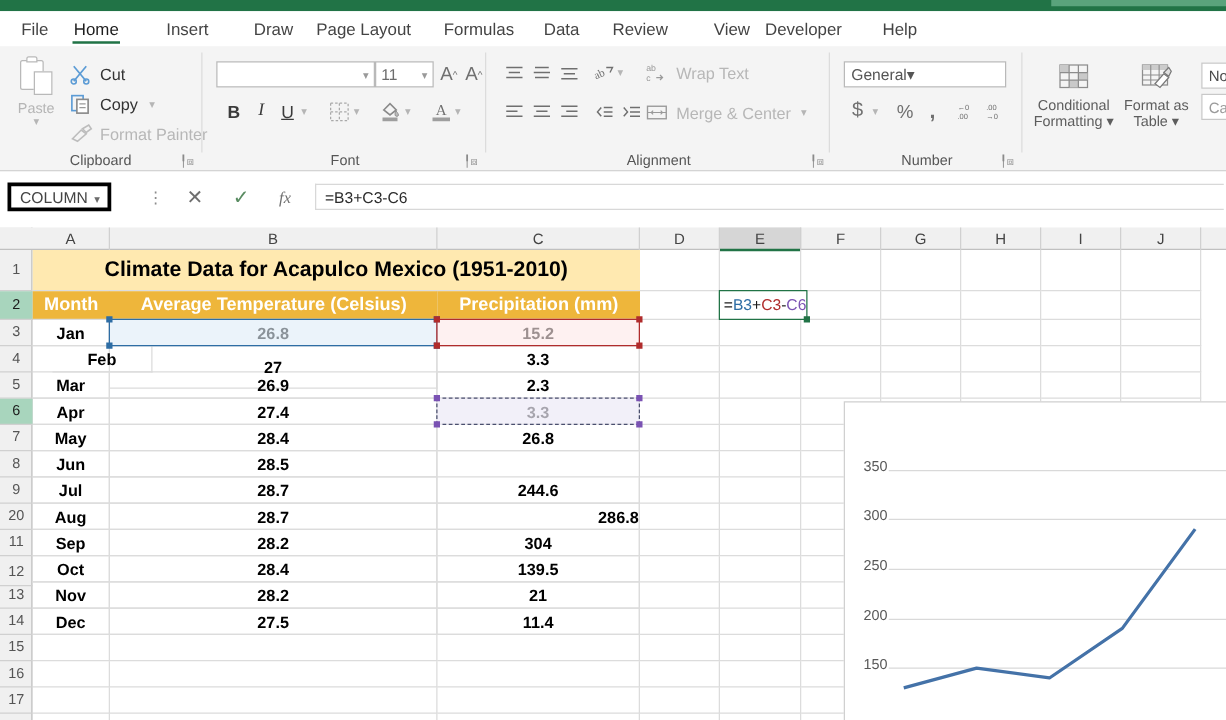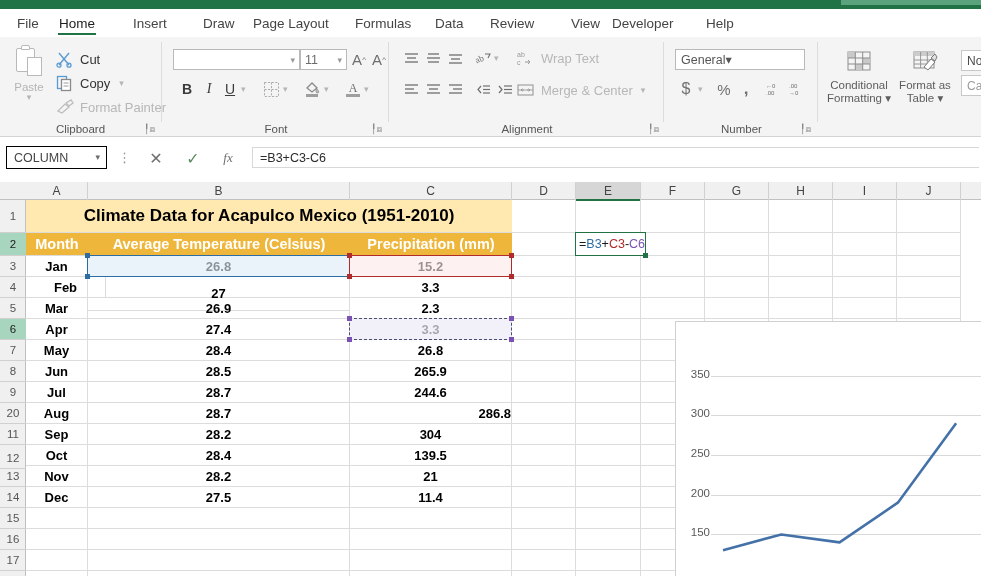--- a/index.html
+++ b/index.html
@@ -128,22 +128,22 @@
     padding-left: 5px; overflow: hidden;
   }
   .stylebox.calc { color:#9b9b9b; font-style: normal; }
 
   
   .fbar {
     position: absolute; top: 138px; left: 0; width: 981px; height: 43px;
     background: #ffffff;
   }
   .namebox {
-    position: absolute; left: 6px; top: 146px; width: 101px; height: 23px;
-    border: 1px solid #000000; background: #fff;
+    position: absolute; left: 6px; top: 146px; width: 83px; height: 23px;
+    border: 3px solid #000000; background: #fff;
     font-size: 12.5px; color: #444; display:flex; align-items:center;
     padding-left: 7px;
   }
   .namebox .nb-arrow { position: absolute; right: 6px; top: 5px; font-size: 9px; color:#6b6b6b;}
   .fb-dots {
     position: absolute; left: 118px; top: 150px; font-size: 13px; color:#8c8c8c;
     letter-spacing: 0; line-height: 15px;
   }
   .fb-btn {
     position: absolute; top: 148px; width: 26px; height: 20px;
@@ -895,21 +895,21 @@
         </div>
         <div class="cell ctr bold" style="left: 0px; top: 56px; width: 62px; height: 21px; background: transparent;">
           <span>Jan</span>
         </div>
         <div class="cell ctr bold" style="left: 62px; top: 56px; width: 262px; height: 21px; background: transparent;">
           <span>26.8</span>
         </div>
         <div class="cell ctr bold" style="left: 324px; top: 56px; width: 162px; height: 21px; background: transparent;">
           <span>15.2</span>
         </div>
-        <div class="cell ctr bold" style="left: 0px; top: 77px; width: 80px; height: 21px; background: transparent;">
+        <div class="cell ctr bold" style="left: 16px; top: 77px; width: 80px; height: 21px; background: transparent;">
           <span>Feb</span>
         </div>
         <div class="cell ctr bold" style="left: 62px; top: 77px; width: 262px; height: 34px; background: transparent;">
           <span>27</span>
         </div>
         <div class="cell ctr bold" style="left: 324px; top: 77px; width: 162px; height: 21px; background: transparent;">
           <span>3.3</span>
         </div>
         <div class="cell ctr bold" style="left: 0px; top: 98px; width: 62px; height: 21px; background: transparent;">
           <span>Mar</span>
@@ -936,23 +936,20 @@
           <span>28.4</span>
         </div>
         <div class="cell ctr bold" style="left: 324px; top: 140px; width: 162px; height: 21px; background: transparent;">
           <span>26.8</span>
         </div>
         <div class="cell ctr bold" style="left: 0px; top: 161px; width: 62px; height: 21px; background: transparent;">
           <span>Jun</span>
         </div>
         <div class="cell ctr bold" style="left: 62px; top: 161px; width: 262px; height: 21px; background: transparent;">
           <span>28.5</span>
-        </div>
-        <div class="cell ctr bold" style="left: 324px; top: 161px; width: 162px; height: 21px; background: transparent;">
-          <span>265.9</span>
         </div>
         <div class="cell ctr bold" style="left: 0px; top: 182px; width: 62px; height: 21px; background: transparent;">
           <span>Jul</span>
         </div>
         <div class="cell ctr bold" style="left: 62px; top: 182px; width: 262px; height: 21px; background: transparent;">
           <span>28.7</span>
         </div>
         <div class="cell ctr bold" style="left: 324px; top: 182px; width: 162px; height: 21px; background: transparent;">
           <span>244.6</span>
         </div>

